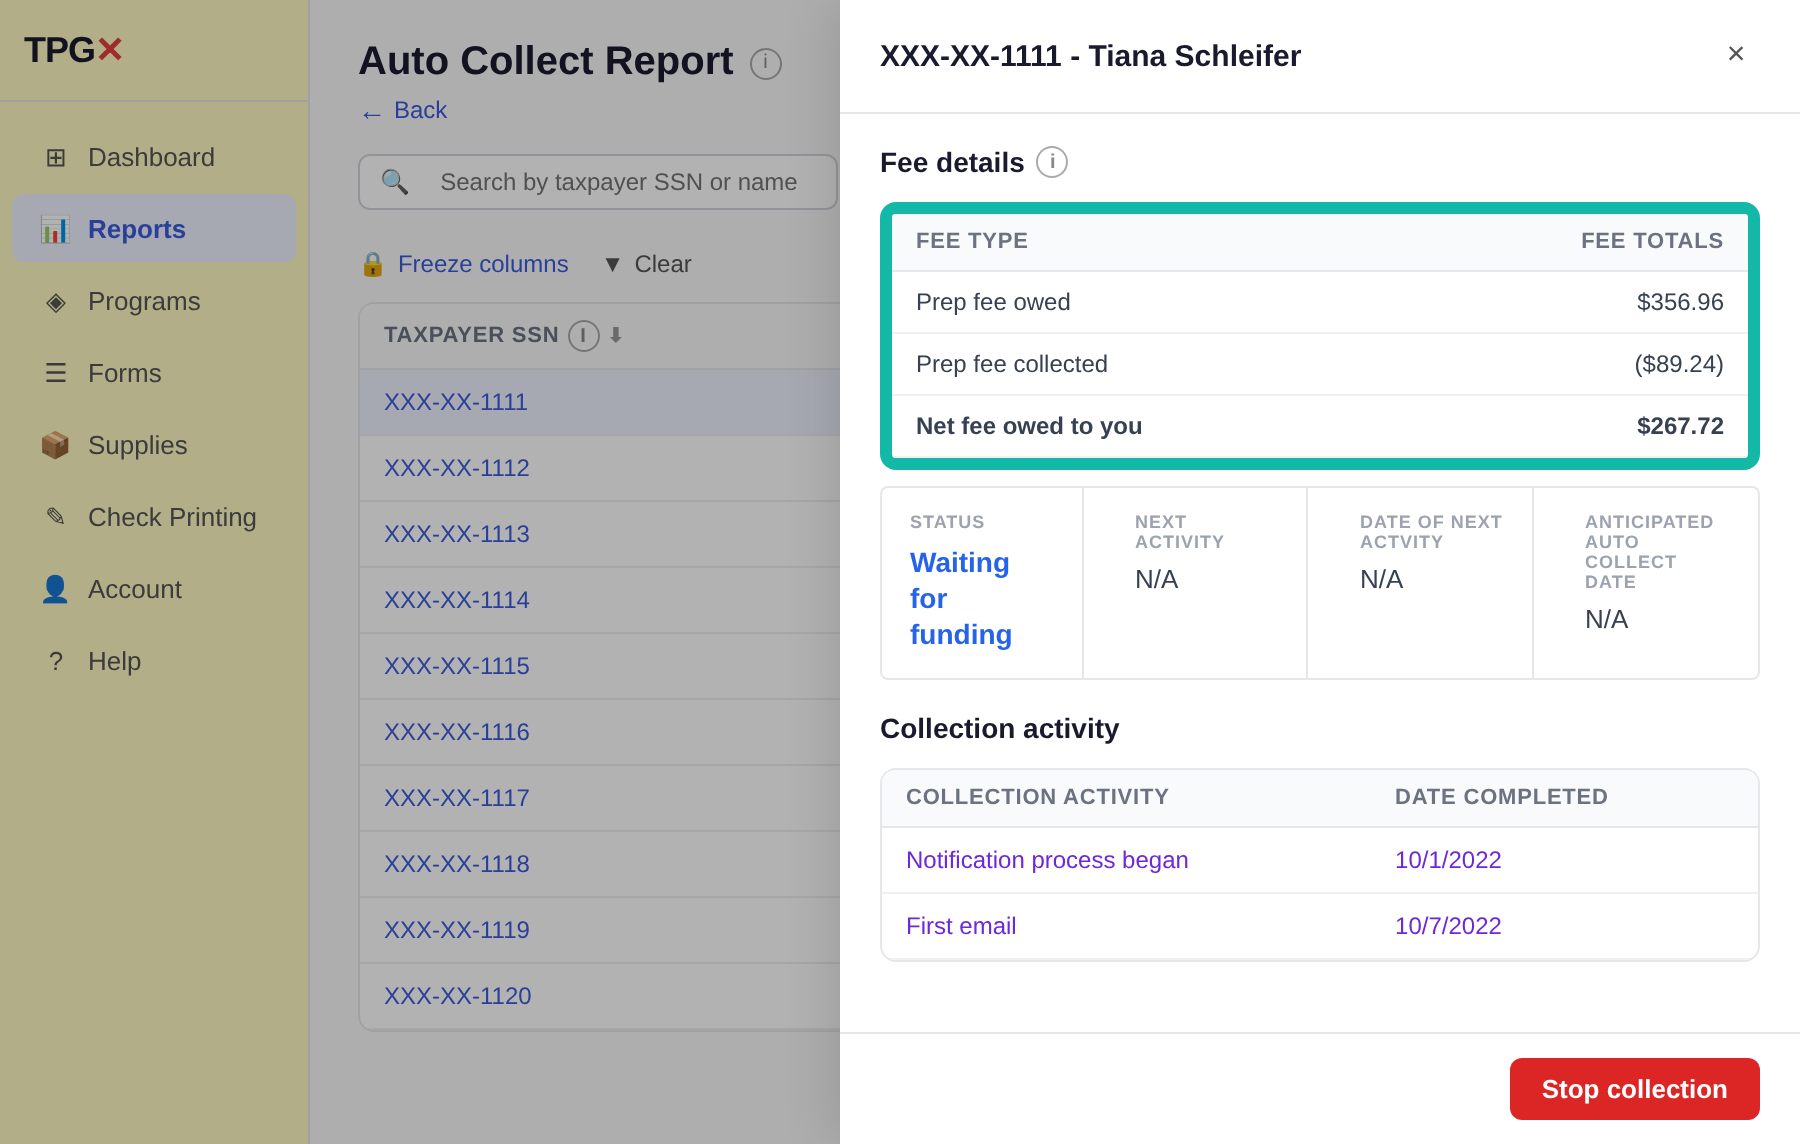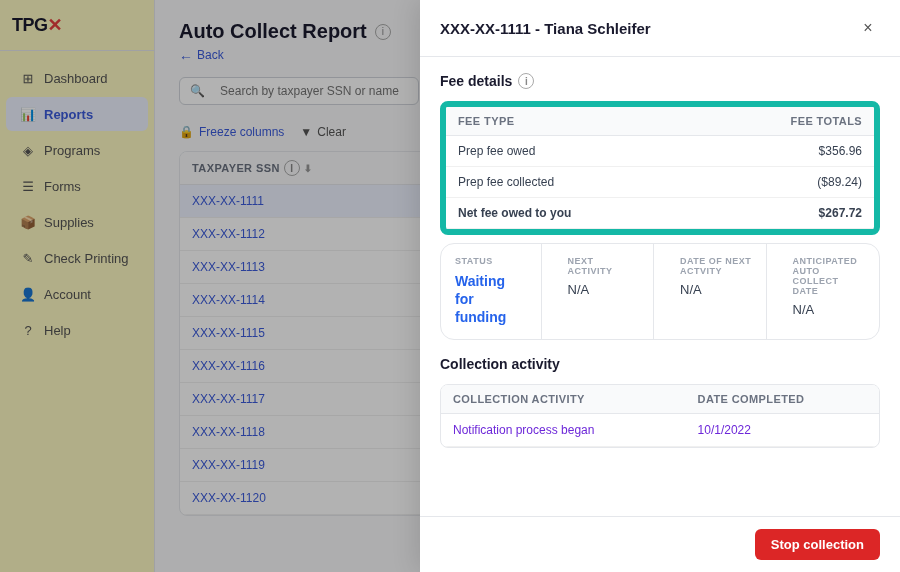--- a/index.html
+++ b/index.html
@@ -57,21 +57,21 @@
     .section-title { font-size: 14px; font-weight: 700; color: #1a1a2e; margin-bottom: 12px; display: flex; align-items: center; gap: 6px; }
 
     .fee-table { width: 100%; border: 6px solid #14b8a6; border-radius: 8px; overflow: hidden; margin-bottom: 8px; }
     .fee-table table { width: 100%; border-collapse: collapse; }
     .fee-table th { background: #f9fafb; padding: 8px 12px; font-size: 11px; color: #6b7280; font-weight: 600; text-align: left; border-bottom: 1px solid #e5e7eb; }
     .fee-table th:last-child { text-align: right; }
     .fee-table td { padding: 8px 12px; font-size: 12px; color: #374151; border-bottom: 1px solid #f0f0f0; }
     .fee-table td:last-child { text-align: right; }
     .fee-table tr:last-child td { border-bottom: none; font-weight: 700; }
 
-    .status-grid { display: grid; grid-template-columns: 1fr 1fr 1fr 1fr; gap: 12px; border: 1px solid #e5e7eb; border-radius: 14px; overflow: hidden; margin-bottom: 16px; }
+    .status-grid { display: grid; grid-template-columns: 1fr 1fr 1fr 1fr; gap: 12px; border: 1px solid #e5e7eb; border-radius: 4px; overflow: hidden; margin-bottom: 16px; }
     .status-cell { padding: 12px 14px; border-right: 1px solid #e5e7eb; }
     .status-cell:last-child { border-right: none; }
     .status-label { font-size: 9px; font-weight: 600; color: #9ca3af; text-transform: uppercase; letter-spacing: 0.5px; margin-bottom: 6px; }
     .status-value { font-size: 13px; color: #374151; font-weight: 500; }
     .status-value.waiting { color: #2563eb; font-weight: 700; font-size: 14px; line-height: 1.3; }
 
     .collection-section { margin-bottom: 8px; }
     .collection-table { width: 100%; border: 1px solid #e5e7eb; border-radius: 8px; overflow: hidden; }
     .collection-table table { width: 100%; border-collapse: collapse; }
     .collection-table th { background: #f9fafb; padding: 8px 12px; font-size: 11px; color: #6b7280; font-weight: 600; text-align: left; border-bottom: 1px solid #e5e7eb; }
@@ -289,20 +289,24 @@
               <tr>
                 <th>Collection activity</th>
                 <th>Date completed</th>
               </tr>
             </thead>
             <tbody id="collection-body">
                 <tr>
                   <td>Notification process began</td>
                   <td>10/1/2022</td>
                 </tr>
+                <tr>
+                  <td>First email</td>
+                  <td>10/7/2022</td>
+                </tr>
               </tbody>
           </table>
         </div>
       </div>
     </div>
     <div class="modal-footer">
       <button class="stop-btn">Stop collection</button>
     </div>
   </div>
 </div>

